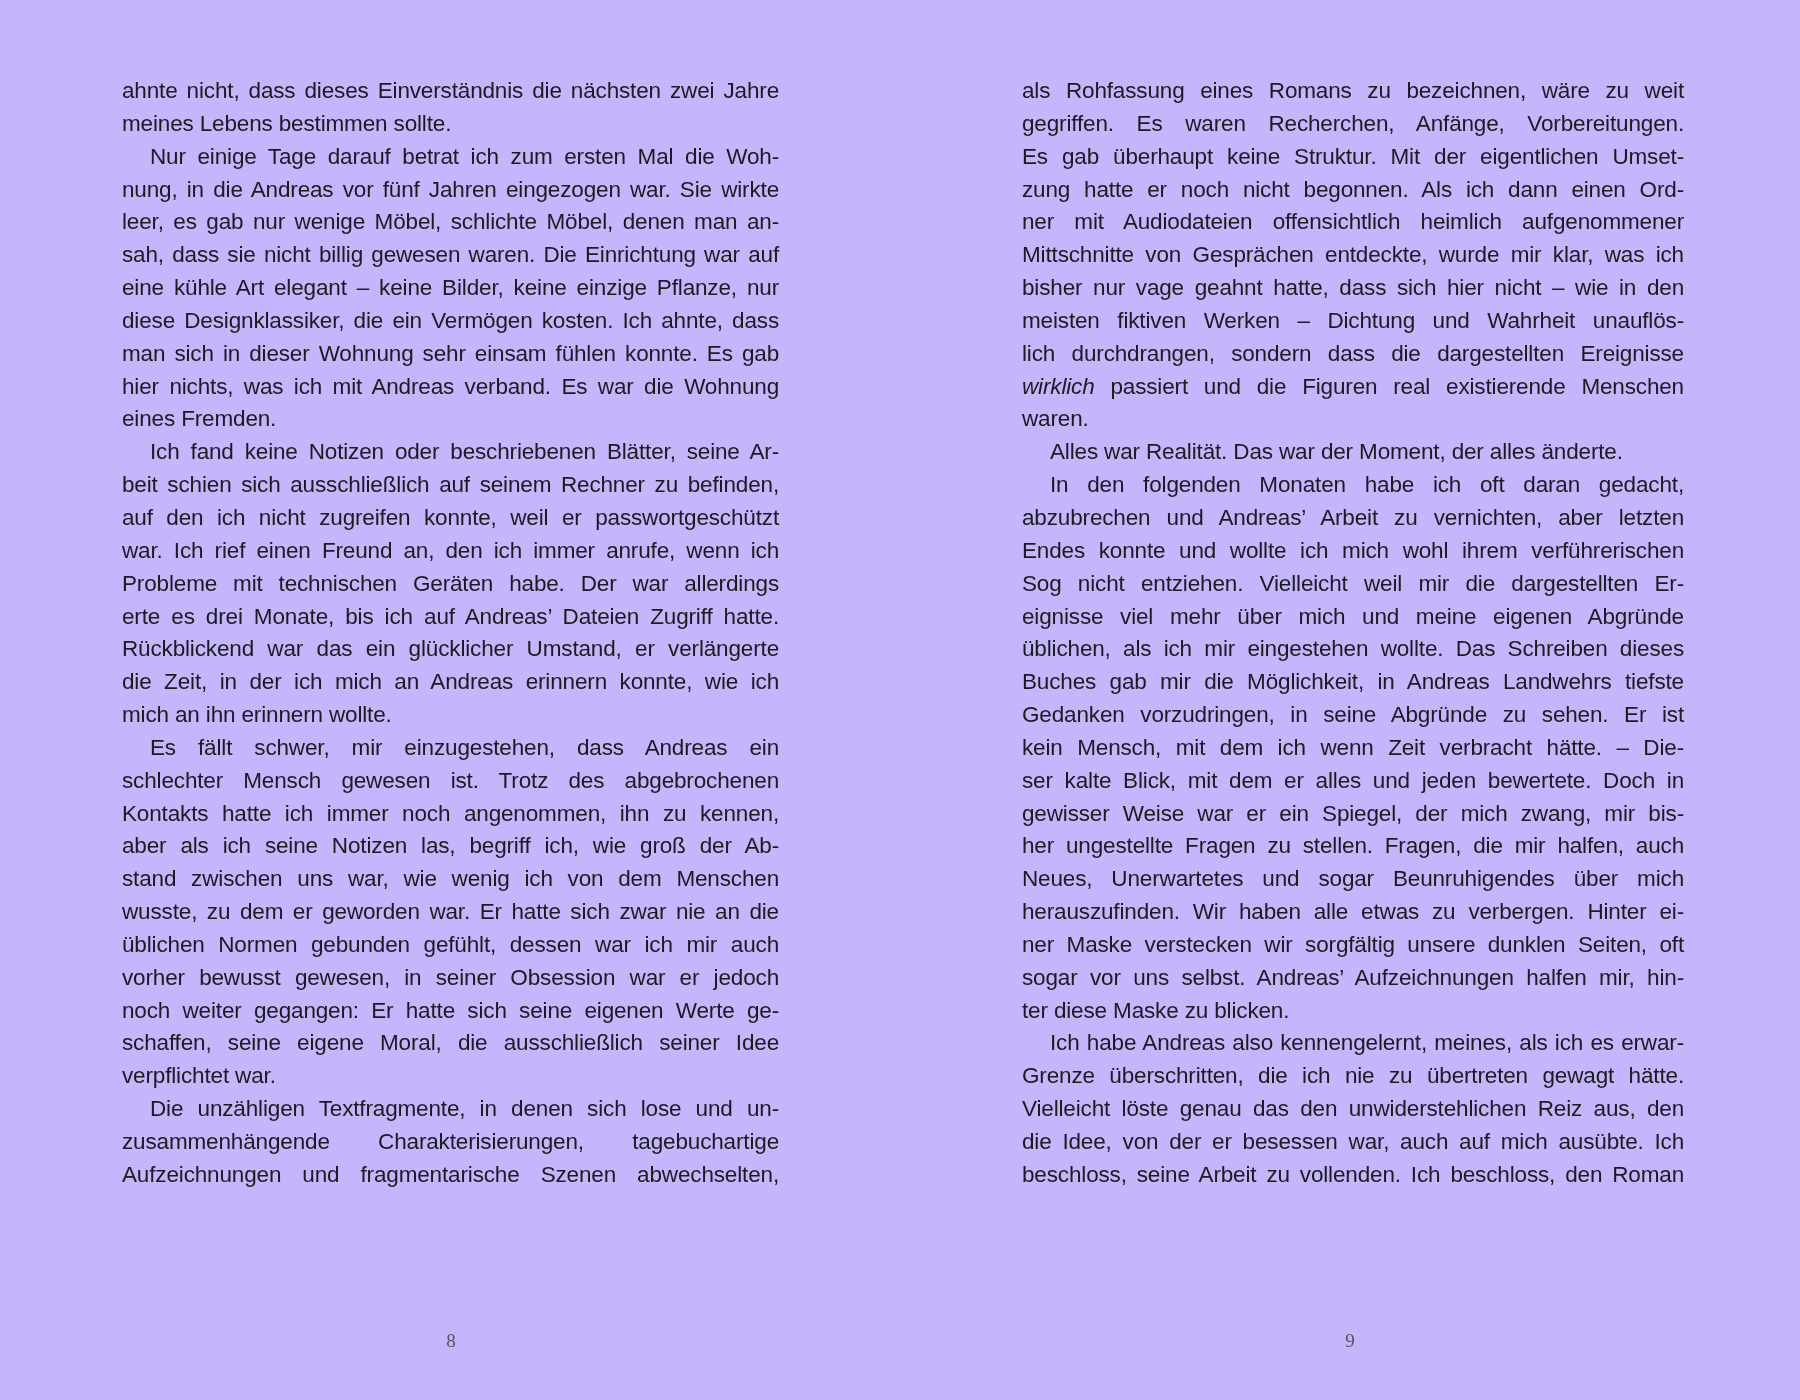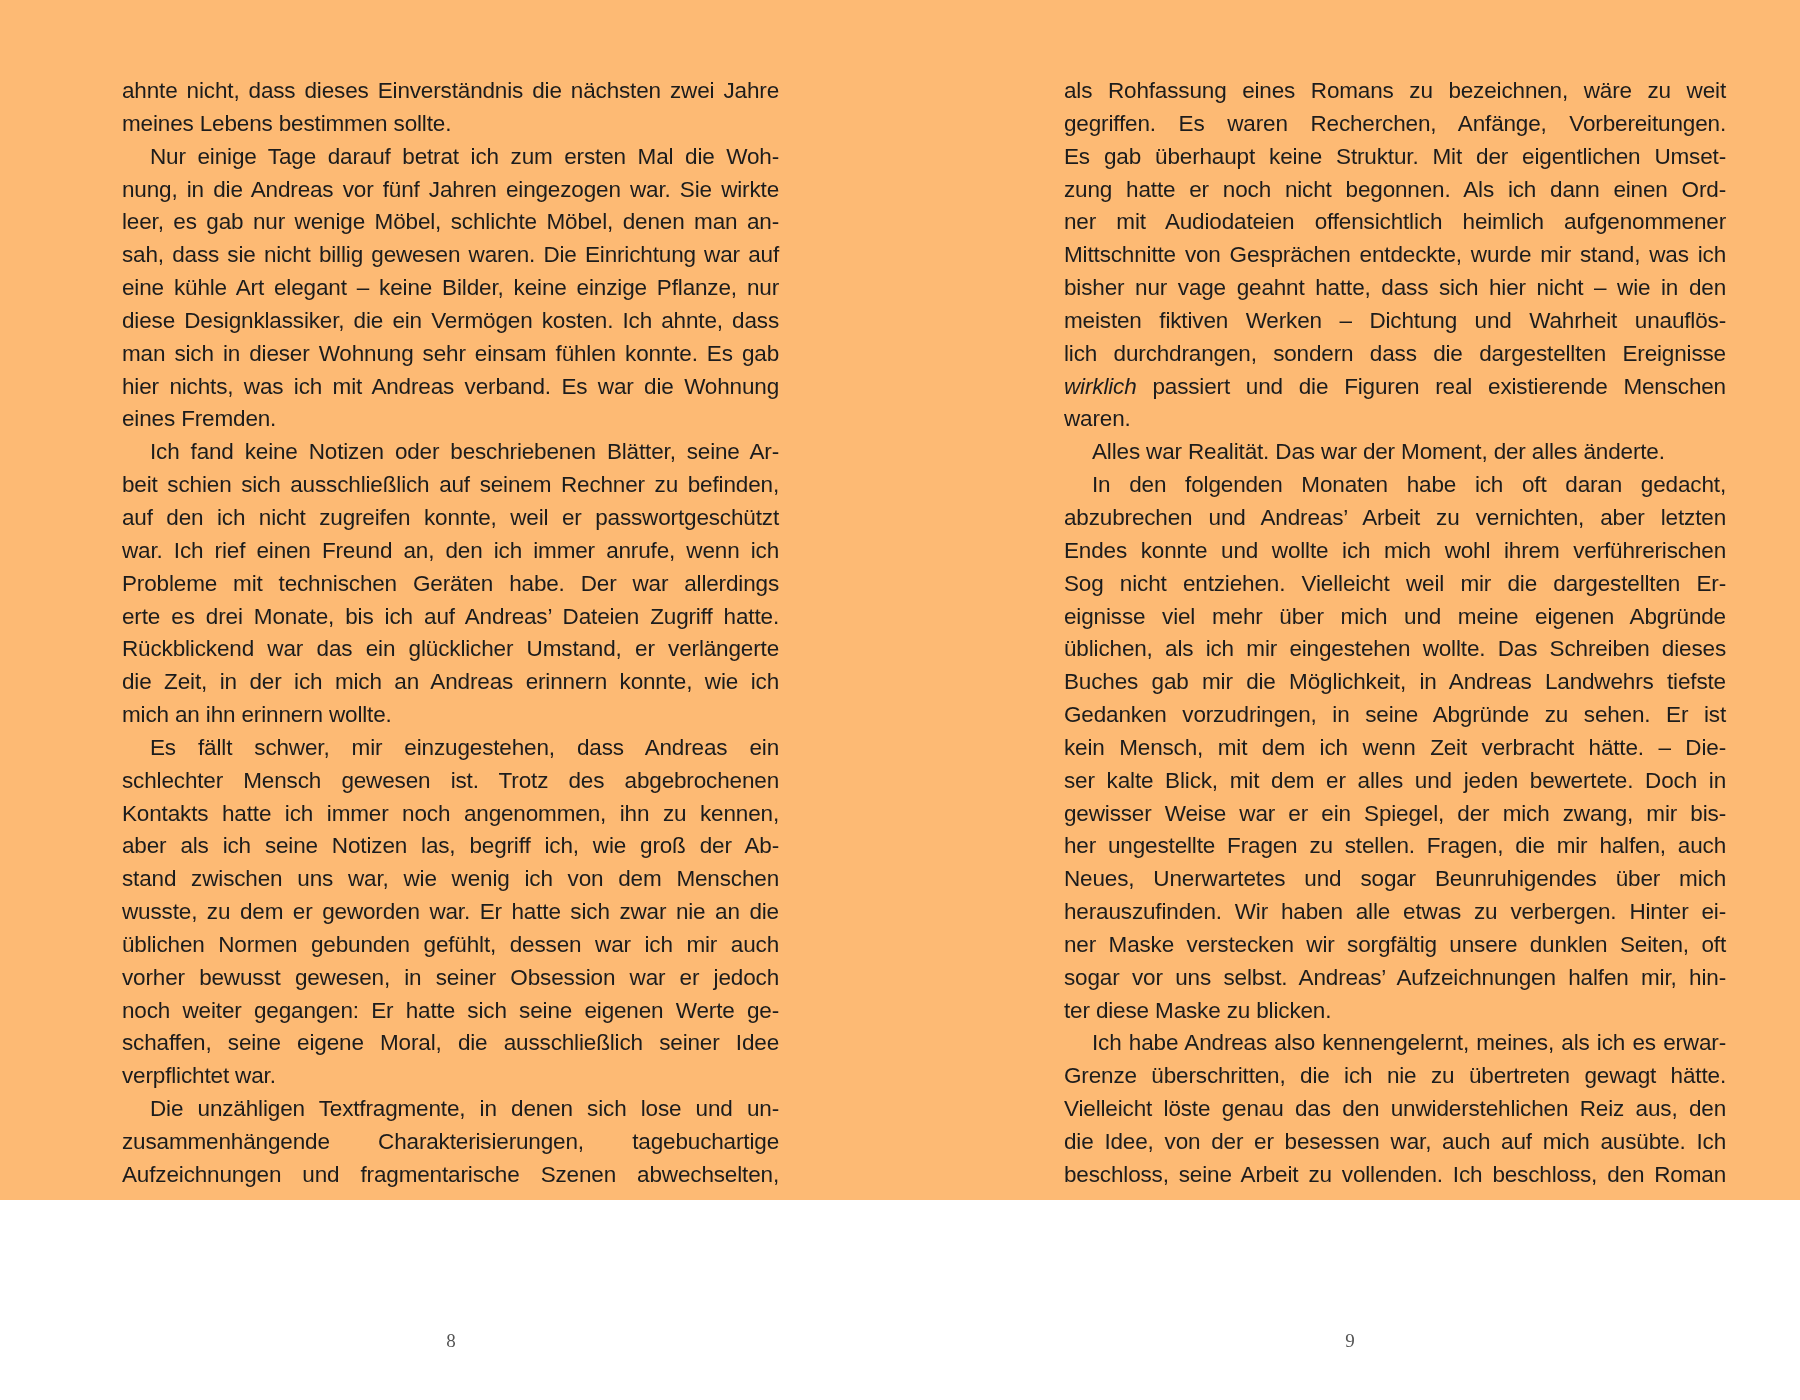--- a/index.html
+++ b/index.html
@@ -1,23 +1,23 @@
 <!DOCTYPE html>
 <html><head>
 <meta charset="utf-8">
 <style>
   html, body { margin: 0; padding: 0; background: #ffffff; }
   body { width: 1800px; height: 1400px; position: relative; overflow: hidden; }
-  .spread { position: absolute; left: 0; top: 0; width: 1800px; height: 1200px; background: #fdba74; }
+  .spread { position: absolute; left: 0; top: 0; width: 1800px; height: 1400px; background: #c4b5fd; }
   .page { position: absolute; top: 0; height: 1400px; }
   .page-left { left: 0; width: 900px; }
   .page-right { left: 900px; width: 900px; }
   .column { position: absolute; top: 75px; }
   .page-left .column { left: 122px; width: 657px; }
-  .page-right .column { left: 122px; width: 662px; margin-left: 42px; }
+  .page-right .column { left: 122px; width: 662px; }
   .line {
     display: block;
     height: 32.85px;
     line-height: 32.85px;
     font-family: "Liberation Sans", "DejaVu Sans", sans-serif;
     font-size: 22.5px;
     color: #1c1c1c;
     white-space: nowrap;
     text-align: justify;
     text-align-last: justify;
@@ -82,21 +82,21 @@
       </div>
     <div class="page-number">8</div>
   </div>
   <div class="page page-right">
     <div class="column" id="right-column">
         <div class="line">als Rohfassung eines Romans zu bezeichnen, wäre zu weit</div>
         <div class="line">gegriffen. Es waren Recherchen, Anfänge, Vorbereitungen.</div>
         <div class="line">Es gab überhaupt keine Struktur. Mit der eigentlichen Umset-</div>
         <div class="line">zung hatte er noch nicht begonnen. Als ich dann einen Ord-</div>
         <div class="line">ner mit Audiodateien offensichtlich heimlich aufgenommener</div>
-        <div class="line">Mittschnitte von Gesprächen entdeckte, wurde mir stand, was ich</div>
+        <div class="line">Mittschnitte von Gesprächen entdeckte, wurde mir klar, was ich</div>
         <div class="line">bisher nur vage geahnt hatte, dass sich hier nicht – wie in den</div>
         <div class="line">meisten fiktiven Werken – Dichtung und Wahrheit unauflös-</div>
         <div class="line">lich durchdrangen, sondern dass die dargestellten Ereignisse</div>
         <div class="line" style="text-align: justify;"><em>wirklich</em> <span>passiert und die Figuren real existierende Menschen</span></div>
         <div class="line last">waren.</div>
         <div class="line indent last">Alles war Realität. Das war der Moment, der alles änderte.</div>
         <div class="line indent">In den folgenden Monaten habe ich oft daran gedacht,</div>
         <div class="line">abzubrechen und Andreas’ Arbeit zu vernichten, aber letzten</div>
         <div class="line">Endes konnte und wollte ich mich wohl ihrem verführerischen</div>
         <div class="line">Sog nicht entziehen. Vielleicht weil mir die dargestellten Er-</div>

